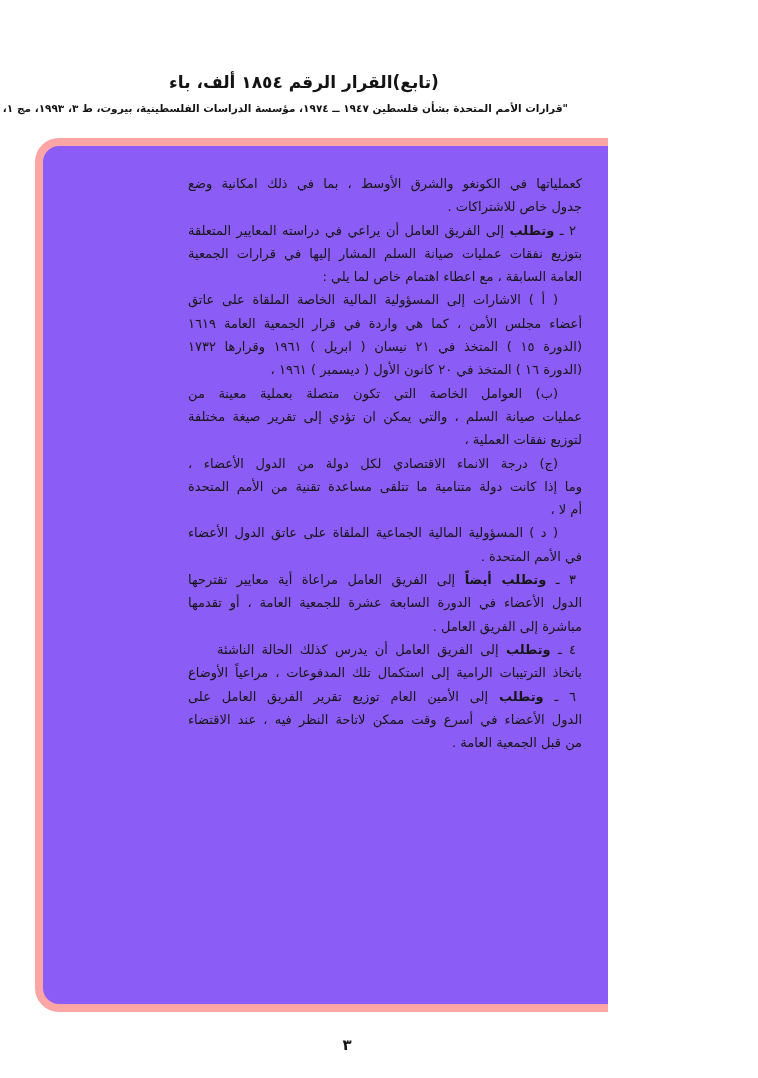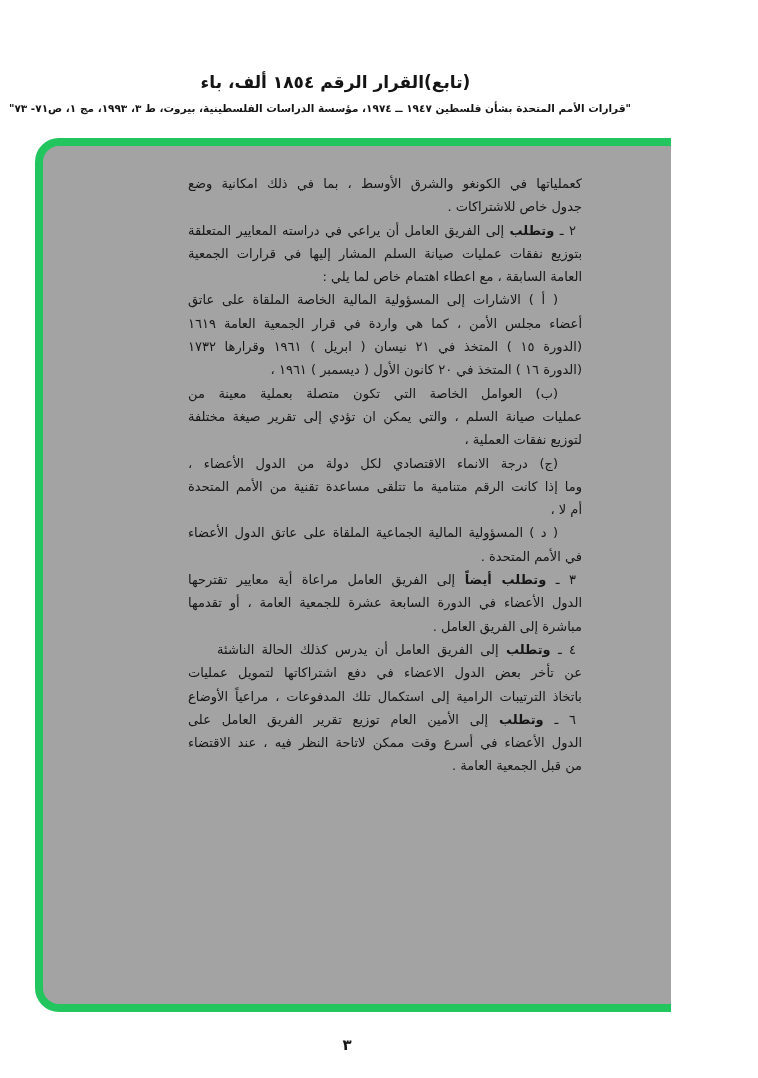--- a/index.html
+++ b/index.html
@@ -1,18 +1,18 @@
 <!DOCTYPE html>
 <html lang="ar"><head>
 <meta charset="utf-8">
 <style>
   html, body { margin: 0; padding: 0; background: #ffffff; }
   .page {
     position: relative;
-    width: 671px;
+    width: 608px;
     height: 1078px;
     background: #ffffff;
     font-family: "DejaVu Sans", sans-serif;
     color: #141414;
     overflow: hidden;
   }
   .title {
     position: absolute;
     top: 72px; left: 0; right: 0;
     text-align: center;
@@ -27,24 +27,24 @@
     text-align: center;
     direction: rtl;
     font-size: 10.5px;
     font-weight: bold;
     white-space: nowrap;
   }
   .frame {
     position: absolute;
     left: 35px; top: 138px;
     width: 677px; height: 874px;
-    border: 8px solid #22c55e;
+    border: 8px solid #fca5a5;
     border-radius: 24px;
     box-sizing: border-box;
-    background: #a3a3a3;
+    background: #8b5cf6;
   }
   .textblock {
     position: absolute;
     top: 26px;
     right: 122px;
     width: 394px;
     direction: rtl;
     font-size: 13px;
     line-height: 23.3px;
     color: #161616;
@@ -92,35 +92,34 @@
           <div class="line"><span>(الدورة ١٥ ) المتخذ في ٢١ نيسان ( ابريل ) ١٩٦١ وقرارها ١٧٣٢</span></div>
           <div class="line last"><span>(الدورة ١٦ ) المتخذ في ٢٠ كانون الأول ( ديسمبر ) ١٩٦١ ،</span></div>
         </div>
         <div class="para">
           <div class="line" style="padding-right: 24px;"><span>(ب) العوامل الخاصة التي تكون متصلة بعملية معينة من</span></div>
           <div class="line"><span>عمليات صيانة السلم ، والتي يمكن ان تؤدي إلى تقرير صيغة مختلفة</span></div>
           <div class="line last"><span>لتوزيع نفقات العملية ،</span></div>
         </div>
         <div class="para">
           <div class="line" style="padding-right: 24px;"><span>(ج) درجة الانماء الاقتصادي لكل دولة من الدول الأعضاء ،</span></div>
-          <div class="line"><span>وما إذا كانت الرقم متنامية ما تتلقى مساعدة تقنية من الأمم المتحدة</span></div>
+          <div class="line"><span>وما إذا كانت دولة متنامية ما تتلقى مساعدة تقنية من الأمم المتحدة</span></div>
           <div class="line last"><span>أم لا ،</span></div>
         </div>
         <div class="para">
           <div class="line" style="padding-right: 24px;"><span>( د ) المسؤولية المالية الجماعية الملقاة على عاتق الدول الأعضاء</span></div>
           <div class="line last"><span>في الأمم المتحدة .</span></div>
         </div>
         <div class="para">
           <div class="line" style="padding-right: 6px;"><span>٣ ـ </span><span class="b">وتطلب أيضاً</span><span> إلى الفريق العامل مراعاة أية معايير تقترحها</span></div>
           <div class="line"><span>الدول الأعضاء في الدورة السابعة عشرة للجمعية العامة ، أو تقدمها</span></div>
           <div class="line last"><span>مباشرة إلى الفريق العامل .</span></div>
         </div>
         <div class="para">
           <div class="line" style="padding-right: 6px; margin-left: 29px;"><span>٤ ـ </span><span class="b">وتطلب</span><span> إلى الفريق العامل أن يدرس كذلك الحالة الناشئة</span></div>
-          <div class="line"><span>عن تأخر بعض الدول الاعضاء في دفع اشتراكاتها لتمويل عمليات</span></div>
           <div class="line"><span>باتخاذ الترتيبات الرامية إلى استكمال تلك المدفوعات ، مراعياً الأوضاع</span></div>
         </div>
         <div class="para">
           <div class="line" style="padding-right: 6px;"><span>٦ ـ </span><span class="b">وتطلب</span><span> إلى الأمين العام توزيع تقرير الفريق العامل على</span></div>
           <div class="line"><span>الدول الأعضاء في أسرع وقت ممكن لاتاحة النظر فيه ، عند الاقتضاء</span></div>
           <div class="line last"><span>من قبل الجمعية العامة .</span></div>
         </div>
       </div>
   </div>
   <div class="pagenum">٣</div>

